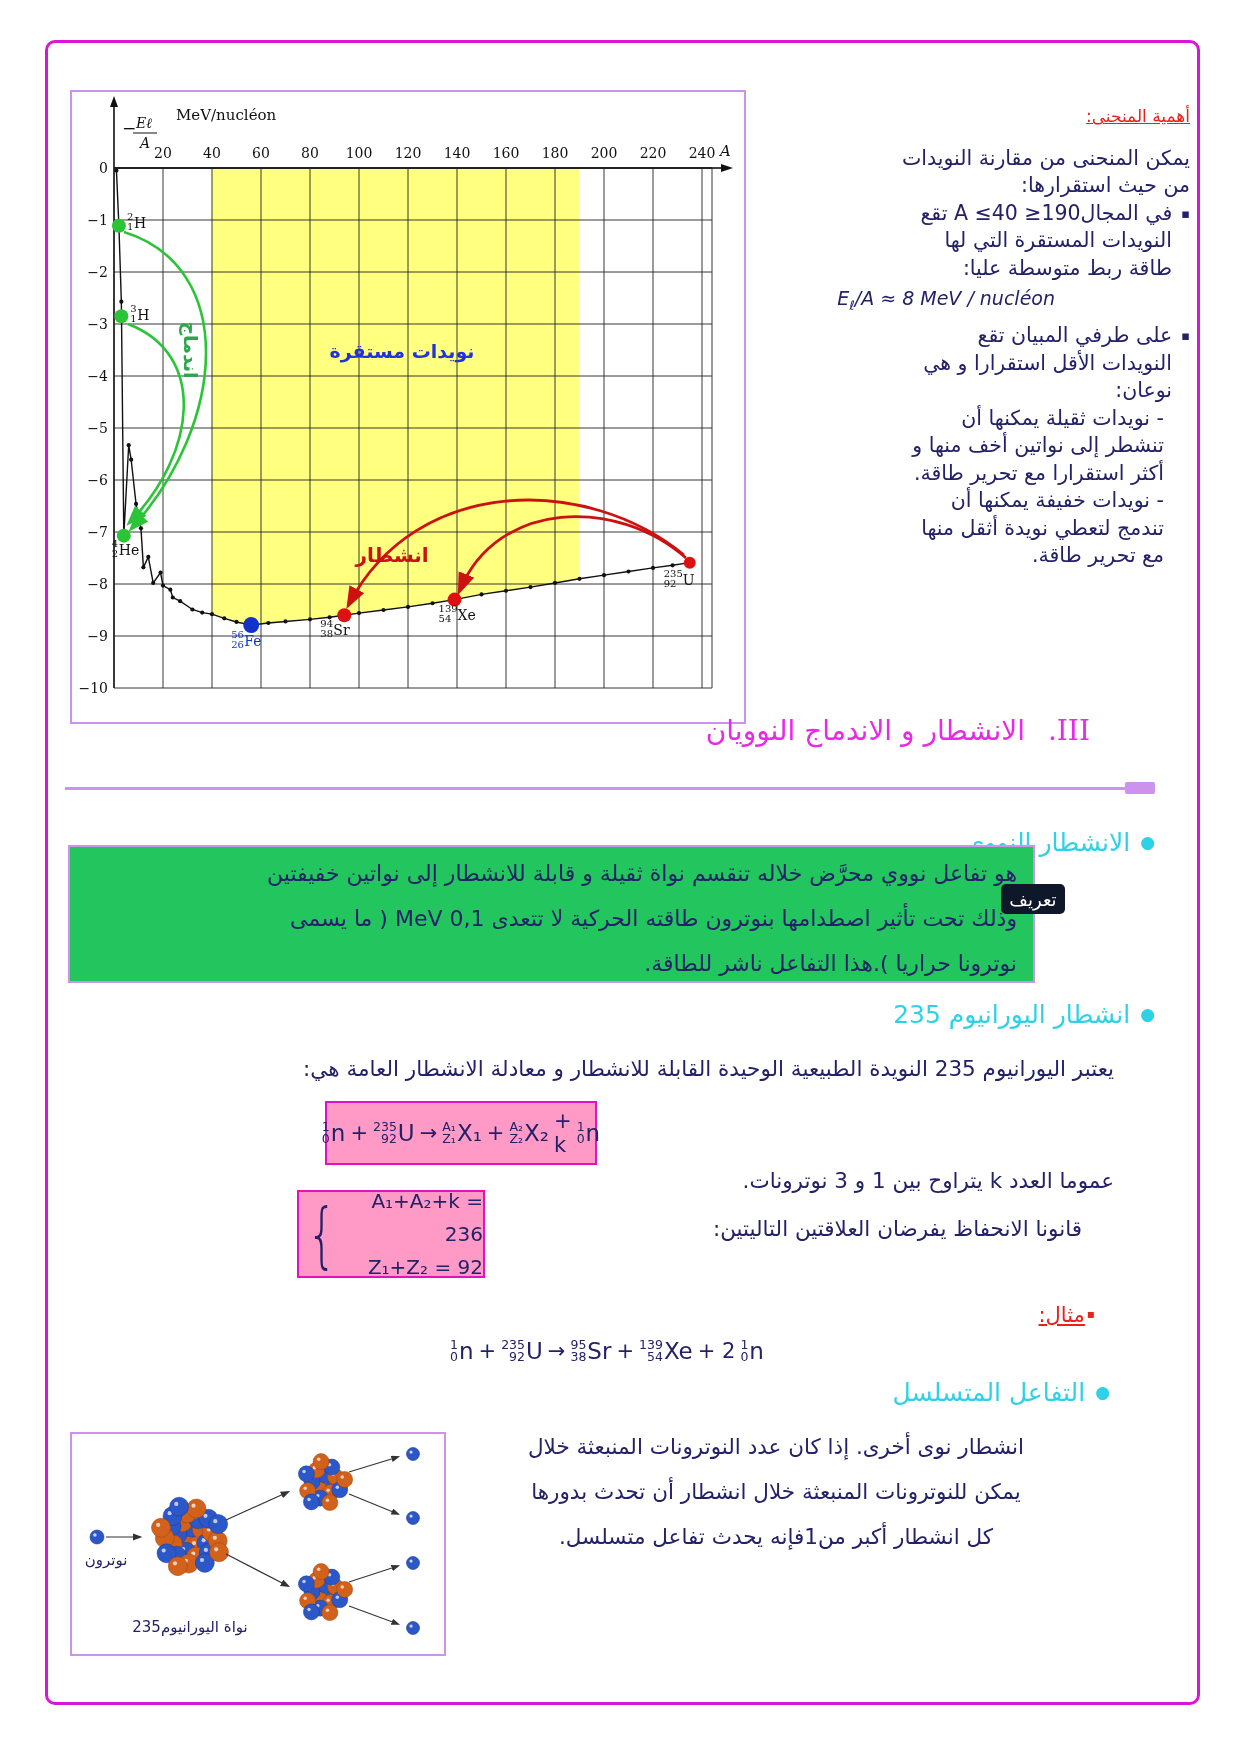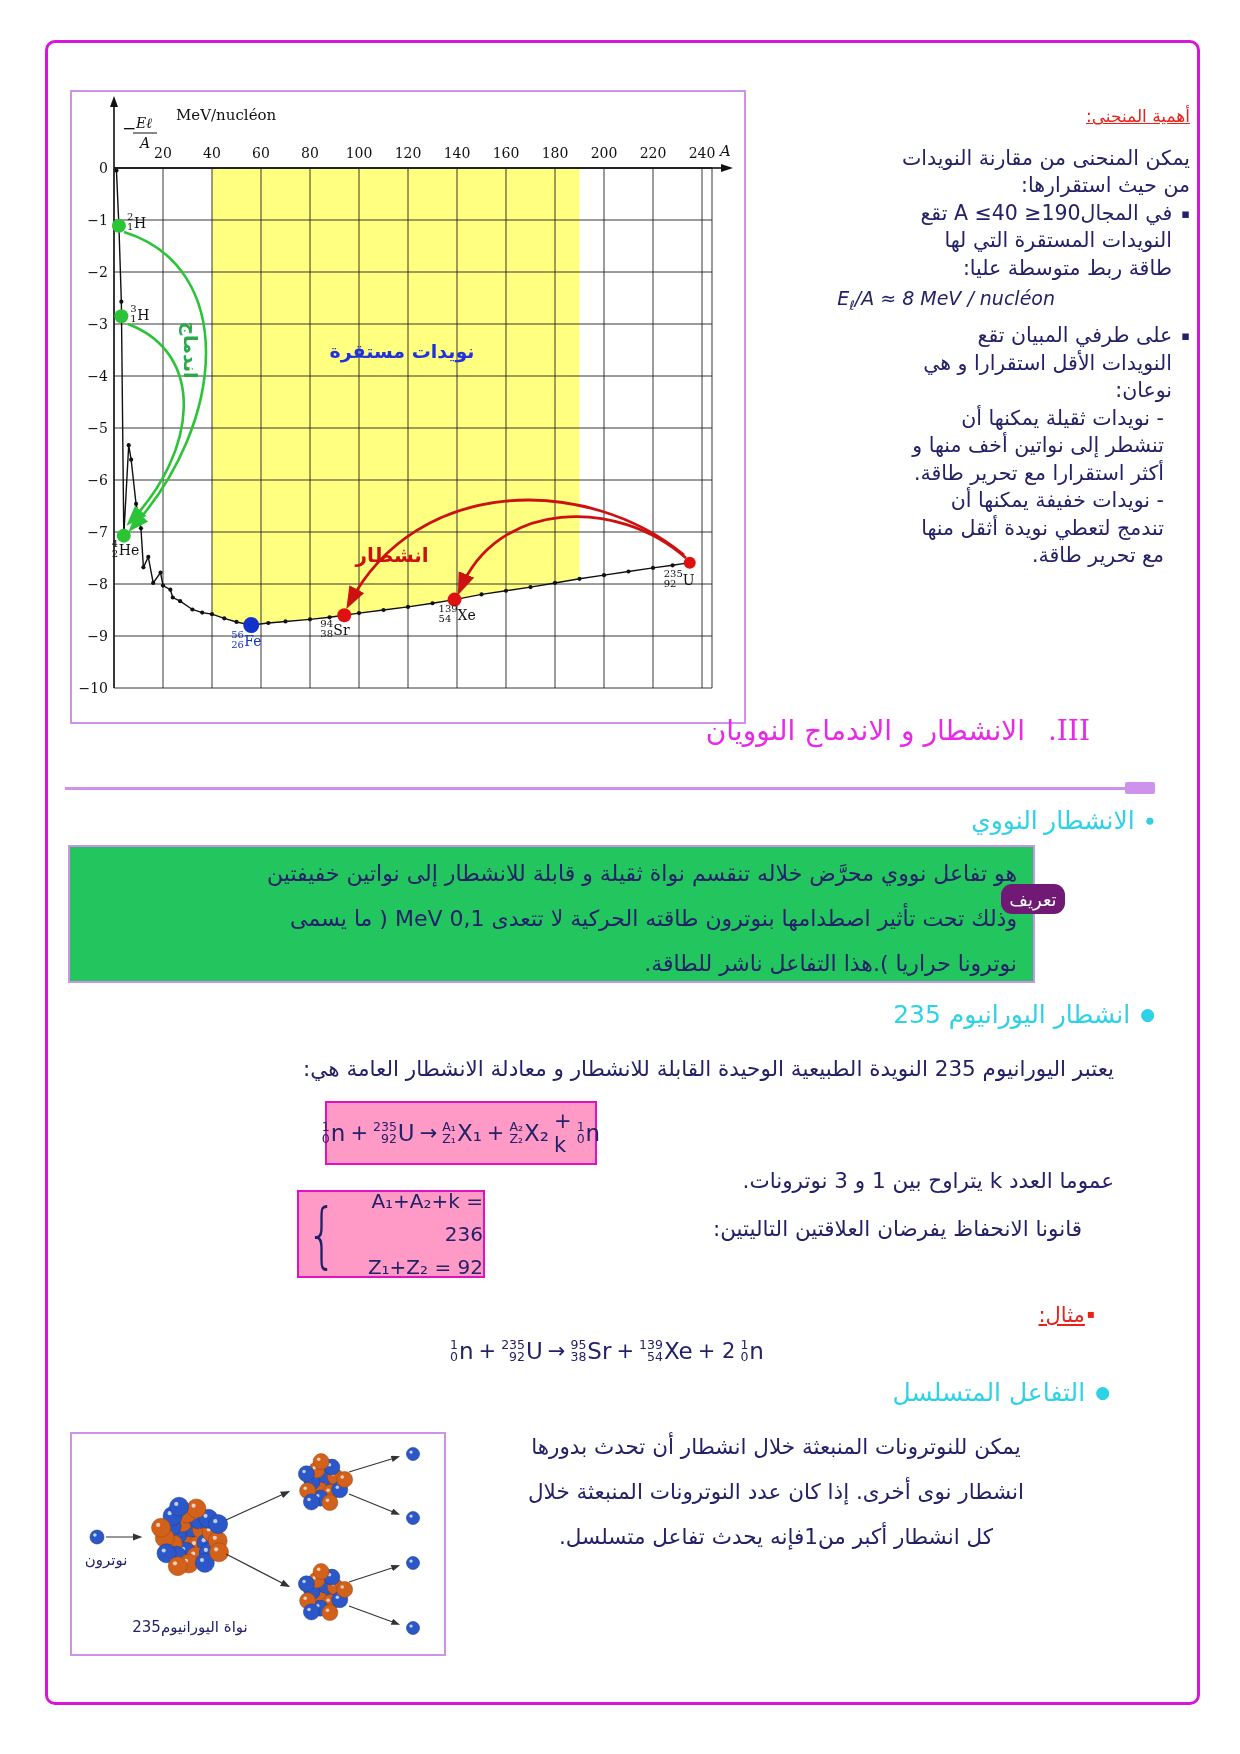--- a/index.html
+++ b/index.html
@@ -24,23 +24,23 @@
   .sec3 .num{font-family:"DejaVu Serif",serif;margin-left:14px;}
   .rule{position:absolute;left:65px;top:787px;width:1090px;height:3px;background:#cc92ec;}
   .rule-cap{position:absolute;left:1125px;top:782px;width:30px;height:12px;background:#cc92ec;border-radius:2px;}
   
   .cyanh{position:absolute;direction:rtl;color:#2fd1e6;font-size:25px;white-space:nowrap;}
   .cyanh .dot{font-size:17px;margin-left:10px;vertical-align:3px;}
   
   .defbox{position:absolute;left:68px;top:845px;width:967px;height:138px;
           border:2px solid #cc92ec;background:#22c55e;direction:rtl;text-align:right;
           color:#232168;font-size:22px;line-height:45px;padding:4px 16px 0 16px;box-sizing:border-box;}
-  .deftab{position:absolute;left:1001px;top:884px;width:64px;height:30px;background:#701a75;
+  .deftab{position:absolute;left:1001px;top:884px;width:64px;height:30px;background:#0f172a;
           color:#fff;font-size:18px;display:flex;align-items:center;justify-content:center;
-          border-radius:11px;z-index:3;}
+          border-radius:5px;z-index:3;}
   
   .bline{position:absolute;direction:rtl;text-align:right;color:#232168;font-size:21.5px;white-space:nowrap;}
   
   .eqbox{position:absolute;background:#ff9ac6;border:2px solid #e312c1;display:flex;
          align-items:center;justify-content:center;box-sizing:border-box;}
   .eq{display:inline-flex;align-items:center;gap:5px;direction:ltr;color:#232168;}
   .nuc{display:inline-flex;align-items:center;}
   .nuc .sc{display:inline-flex;flex-direction:column;justify-content:center;
            font-size:12.5px;line-height:12px;text-align:right;}
   .nuc .sym{font-size:23px;margin-left:1px;}
@@ -237,21 +237,21 @@
     <div class="sub-item">مع تحرير طاقة.</div>
   </div>
 
   <div class="sec3">
     <span class="num">III.</span>
     <span>الانشطار و الاندماج النوويان</span>
   </div>
   <div class="rule"></div>
   <div class="rule-cap"></div>
 
-  <div class="cyanh" style="top:806px;right:85px;font-family:Liberation Serif, serif;">
+  <div class="cyanh" style="top:828px;right:85px;">
     <span class="dot">●</span><span>الانشطار النووي</span>
   </div>
 
   <div class="defbox">
     <div>هو تفاعل نووي محرَّض خلاله تنقسم نواة ثقيلة و قابلة للانشطار إلى نواتين خفيفتين</div>
     <div>وذلك تحت تأثير اصطدامها بنوترون طاقته الحركية لا تتعدى 0,1 MeV ( ما يسمى</div>
     <div>نوترونا حراريا ).هذا التفاعل ناشر للطاقة.</div>
   </div>
   <div class="deftab">تعريف</div>
 
@@ -518,17 +518,17 @@
         <circle cx="341" cy="129" r="6.5" fill="#2b57c8" stroke="#1a3a8a" stroke-width="0.6"></circle>
         <circle cx="339.05" cy="127.05" r="1.625" fill="#ffffff" opacity="0.75"></circle>
         <circle cx="341" cy="194" r="6.5" fill="#2b57c8" stroke="#1a3a8a" stroke-width="0.6"></circle>
         <circle cx="339.05" cy="192.05" r="1.625" fill="#ffffff" opacity="0.75"></circle>
         <text x="34" y="131" text-anchor="middle" font-size="15" fill="#232168">نوترون</text>
         <text x="118" y="198" text-anchor="middle" font-size="15" fill="#232168">نواة اليورانيوم235</text>
       </svg>
   </div>
 
   <div class="chaintext">
+    <div>انشطار نوى أخرى. إذا كان عدد النوترونات المنبعثة خلال</div>
     <div>يمكن للنوترونات المنبعثة خلال انشطار أن تحدث بدورها</div>
-    <div>انشطار نوى أخرى. إذا كان عدد النوترونات المنبعثة خلال</div>
     <div>كل انشطار أكبر من1فإنه يحدث تفاعل متسلسل.</div>
   </div>
 </div>
 
 </body></html>

